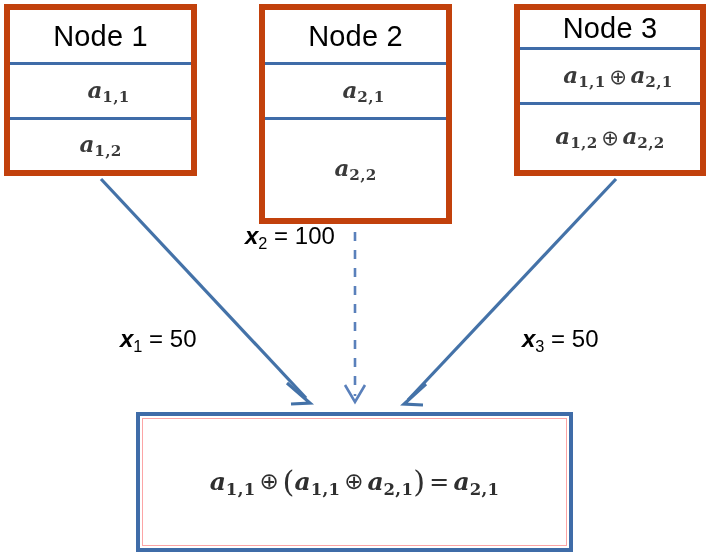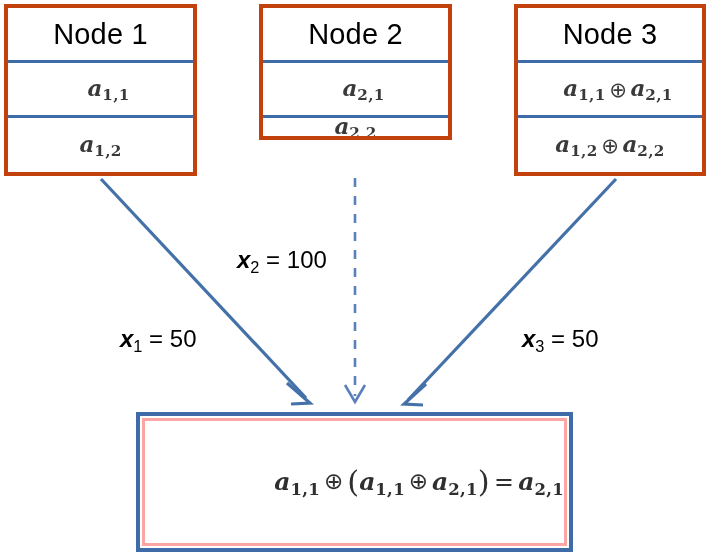--- a/index.html
+++ b/index.html
@@ -19,21 +19,21 @@
     position: absolute;
     inset: 0;
     width: 710px;
     height: 560px;
   }
 
   
   .node-box {
     position: absolute;
     box-sizing: border-box;
-    border: 4px solid #c2410c;
+    border: 6px solid #c2410c;
     background: #8b5cf6;
     display: flex;
     flex-direction: column;
   }
   .node-box .cell {
     box-sizing: border-box;
     display: flex;
     align-items: center;
     justify-content: center;
     background: #ffffff;
@@ -101,25 +101,25 @@
     height: 140px;
     box-sizing: border-box;
     border: 4px solid #3f6ca8;
     background: #ffffff;
     padding: 2px;
   }
   #result-inner {
     box-sizing: border-box;
     width: 100%;
     height: 100%;
-    border: 3px solid #fca5a5;
+    border: 1px solid #fca5a5;
     background: #ffffff;
     display: flex;
     align-items: center;
-    justify-content: flex-end;
+    justify-content: center;
     gap: 11px;
   }
   .result-line {
     color: #2f2f2f;
     font-family: "DejaVu Serif", serif;
     font-style: italic;
     font-weight: 700;
     font-size: 25px;
     white-space: nowrap;
     line-height: 1.05;
@@ -172,49 +172,49 @@
 <div class="node-box" style="left:4px; top:4px; width:193px; height:172px;">
   <div class="cell header" style="height:55px;">Node 1</div>
   <div class="cell data mid" style="height:55px;">
     <span class="mvar">a<span class="msub">1,1</span></span>
   </div>
   <div class="cell data" style="flex:1;">
     <span class="mvar">a<span class="msub">1,2</span></span>
   </div>
 </div>
 
-<div class="node-box" style="left:259px; top:4px; width:193px; height:136px;">
+<div class="node-box" style="left:259px; top:4px; width:193px; height:220px;">
   <div class="cell header" style="height:55px;">Node 2</div>
   <div class="cell data mid" style="height:55px;">
     <span class="mvar">a<span class="msub">2,1</span></span>
   </div>
   <div class="cell data" style="flex:1;">
     <span class="mvar">a<span class="msub">2,2</span></span>
   </div>
 </div>
 
 <div class="node-box" style="left:514px; top:4px; width:192px; height:172px;">
-  <div class="cell header" style="height:55px;">Node 3</div>
+  <div class="cell header" style="height:40px;">Node 3</div>
   <div class="cell data mid" style="height:55px;">
     <span class="mvar">a<span class="msub">1,1</span></span>
       <span class="mop">⊕</span>
       <span class="mvar">a<span class="msub">2,1</span></span>
   </div>
   <div class="cell data" style="flex:1;">
     <span class="mvar">a<span class="msub">1,2</span></span>
       <span class="mop">⊕</span>
       <span class="mvar">a<span class="msub">2,2</span></span>
   </div>
 </div>
 
 <div class="edge-label" style="left:120px; top:325px;">
   <span class="xv">x</span><span class="xsub">1</span><span class="xrest"> = 50</span>
 </div>
 
-<div class="edge-label" style="left:237px; top:222px;margin-top:24px;">
+<div class="edge-label" style="left:245px; top:222px;">
   <span class="xv">x</span><span class="xsub">2</span><span class="xrest"> = 100</span>
 </div>
 
 <div class="edge-label" style="left:522px; top:325px;">
   <span class="xv">x</span><span class="xsub">3</span><span class="xrest"> = 50</span>
 </div>
 
 <div id="result-box">
   <div id="result-inner">
 

